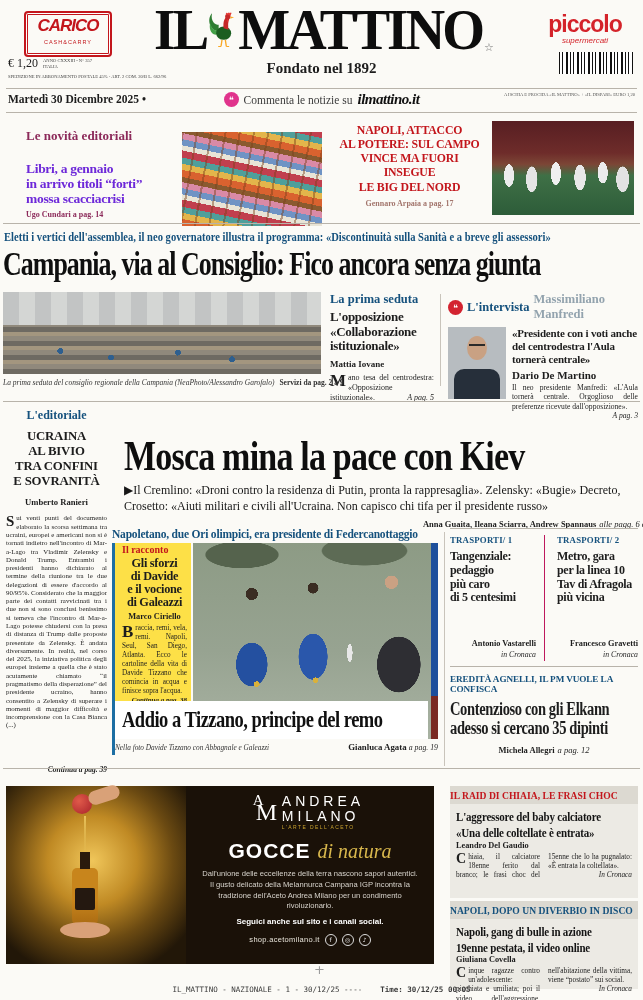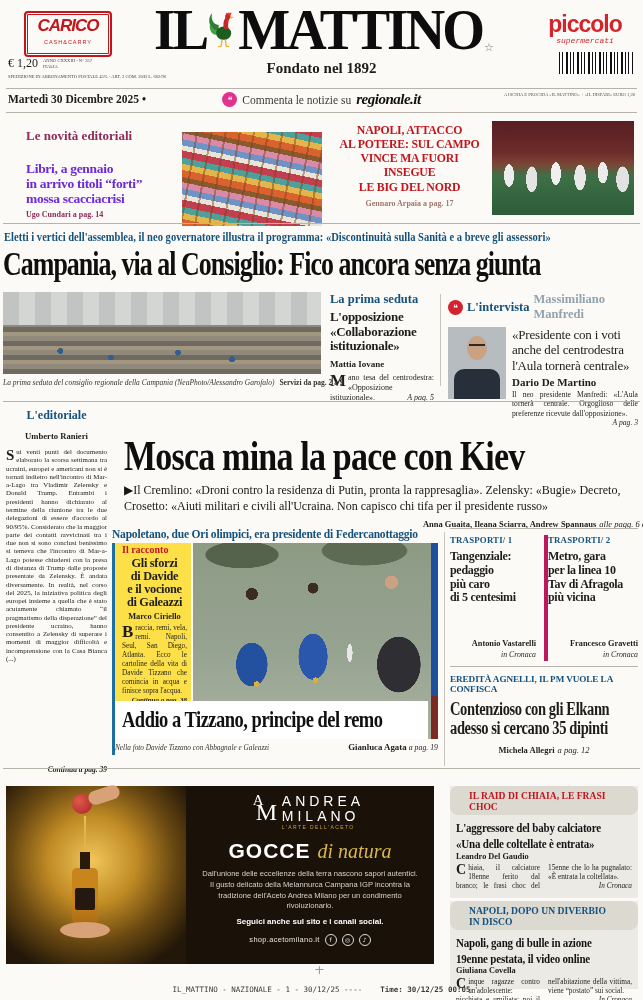--- a/index.html
+++ b/index.html
@@ -16,21 +16,21 @@
              color:#c3161c;font-size:17px;line-height:26px;letter-spacing:-1px;}
   .carico .s{font-family:"Liberation Sans",sans-serif;color:#c3161c;font-size:5.5px;letter-spacing:1px;line-height:6px;}
   .masthead{position:absolute;left:100px;top:0;width:448px;height:58px;display:flex;align-items:center;
             justify-content:center;}
   .masthead .word{font-weight:bold;font-size:55px;letter-spacing:-3px;color:#0d0d0d;transform:scaleY(1.04);}
   .masthead svg{margin:0 1px;vertical-align:-4px;}
   .m-star{font-family:"DejaVu Sans",sans-serif;font-size:11px;color:#777;align-self:flex-end;margin:0 0 4px 2px;}
   .piccolo{position:absolute;right:10px;top:12px;width:96px;text-align:center;}
   .piccolo .t{font-family:"Liberation Sans",sans-serif;font-weight:bold;color:#d4232a;font-size:23px;
               letter-spacing:-1px;line-height:24px;}
-  .piccolo .s{font-family:Liberation Mono, monospace;font-style:italic;color:#d4232a;font-size:8px;}
+  .piccolo .s{font-family:Liberation Sans, sans-serif;font-style:italic;color:#d4232a;font-size:8px;}
   .pricebox{position:absolute;left:8px;top:56px;}
   .pricebox .row{display:flex;align-items:flex-start;}
   .price{font-weight:normal;font-size:12px;}
   .edition{margin-left:5px;font-size:4.6px;color:#444;line-height:1.25;margin-top:2px;}
   .postal{font-size:4.6px;color:#444;margin-top:3px;}
   .founded{position:absolute;left:0;right:0;top:60px;text-align:center;font-weight:bold;font-size:15px;}
   .barcode{position:absolute;right:10px;top:52px;width:74px;height:22px;background:
      repeating-linear-gradient(90deg,#111 0 1px,#fff 1px 3px,#111 3px 4px,#fff 4px 7px,#111 7px 9px,#fff 9px 11px);}
   .barcode-cap{position:absolute;right:8px;top:92px;font-size:4.6px;color:#555;}
   .daterow-date{position:absolute;left:8px;top:93px;font-weight:bold;font-size:11.5px;}
@@ -90,21 +90,21 @@
   .int-head{display:flex;align-items:center;gap:4px;}
   .quote-ic{width:15px;height:15px;border-radius:50%;background:#d32330;color:#fff;text-align:center;
             line-height:17px;font-size:9px;font-family:"DejaVu Sans",sans-serif;flex:0 0 auto;}
   .int-subject{color:#93a3ae;font-size:12.5px;font-weight:bold;}
   .int-row{display:flex;gap:6px;margin-top:5px;}
   .portrait{width:58px;height:72px;background:#b7bcc0;position:relative;overflow:hidden;flex:0 0 auto;}
   .portrait .head{position:absolute;left:19px;top:9px;width:20px;height:24px;border-radius:50%;background:#c9a183;}
   .portrait .glasses{position:absolute;left:21px;top:17px;width:16px;height:4px;border-top:2px solid #2a2a2a;}
   .portrait .body{position:absolute;left:6px;bottom:0;width:46px;height:30px;border-radius:10px 10px 0 0;background:#262f3a;}
   .int-col{flex:1;}
-  .int-col .hl{font-weight:normal;font-size:13px;line-height:1.18;letter-spacing:-0.2px;}
+  .int-col .hl{font-weight:bold;font-size:11px;line-height:1.18;letter-spacing:-0.2px;}
   .int-col .byline{margin-top:3px;font-size:11px;}
   .int-col .smallbody{margin-top:2px;font-size:7.6px;}
   .caption{position:absolute;left:3px;top:378px;width:436px;font-size:7.5px;font-style:italic;color:#333;}
   .caption b{font-style:normal;margin-left:5px;}
 
   
   .editorial{position:absolute;left:6px;top:408px;width:101px;height:366px;overflow:hidden;}
   .ed-label{color:#15517d;font-weight:bold;font-size:12px;text-align:center;}
   .ed-hl{font-weight:bold;font-size:12.8px;line-height:1.18;text-align:center;margin-top:6px;letter-spacing:-0.2px;}
   .ed-by{font-weight:bold;font-size:8.6px;text-align:center;margin-top:8px;}
@@ -155,21 +155,21 @@
              align-items:baseline;}
   .tz-cap{font-style:italic;font-size:7.3px;color:#333;}
   .tz-author{font-weight:bold;font-size:8.8px;}
   .tz-author .pg{font-style:italic;font-weight:normal;font-size:7.8px;}
 
   
   .trasporti{position:absolute;left:450px;top:528px;width:188px;border-top:1px solid #b8b3aa;
              padding-top:6px;display:flex;}
   .tra-col{position:relative;width:50%;height:126px;box-sizing:border-box;}
   .tra-col.c1{padding-right:8px;}
-  .tra-col.c2{padding-left:0;border-left:4px solid #be185d;font-family:Liberation Serif, serif;}
+  .tra-col.c2{padding-left:12px;border-left:1px solid #be185d;font-family:Liberation Serif, serif;}
   .tra-k{color:#15517d;font-weight:bold;font-size:8.8px;letter-spacing:0.2px;}
   .tra-hl{margin-top:5px;font-weight:bold;font-size:12px;line-height:1.15;letter-spacing:-0.3px;}
   .tra-by{position:absolute;right:0;bottom:2px;text-align:right;}
   .tra-col.c1 .tra-by{right:8px;}
   .tra-by .n{font-weight:bold;font-size:8.3px;}
   .tra-by .w{font-style:italic;font-size:7.8px;display:block;}
   .agnelli{position:absolute;left:450px;top:666px;width:188px;border-top:1px solid #b8b3aa;padding-top:7px;}
   .ag-k{color:#15517d;font-weight:bold;font-size:9.2px;letter-spacing:-0.1px;}
   .ag-hl{margin-top:5px;font-weight:bold;font-size:15px;line-height:1.08;letter-spacing:-0.4px;
          transform:scale(.97,1.2);transform-origin:0 0;}
@@ -205,21 +205,21 @@
   .gocce .s{font-family:"Liberation Serif",serif;font-style:italic;font-size:20px;color:#d9b84d;}
   .ad-body{margin-top:6px;font-size:7.6px;line-height:1.4;color:#d8d4cd;}
   .ad-cta{margin-top:5px;font-weight:bold;font-size:8px;color:#fff;}
   .ad-site{margin-top:8px;display:flex;justify-content:center;align-items:center;gap:5px;}
   .ad-site .url{font-size:7.5px;color:#e8e4da;letter-spacing:0.3px;}
   .soc{width:10px;height:10px;border-radius:50%;border:1px solid #ddd;color:#eee;font-size:6px;
        line-height:10px;text-align:center;font-family:"DejaVu Sans",sans-serif;}
 
   
   .graybox{position:absolute;left:450px;width:188px;background:#eceae4;}
-  .gb-band{padding:4px 19px 3px;font-weight:bold;font-size:9.6px;background:#dcd9d1;border-radius:8px;}
+  .gb-band{padding:4px 0 3px;font-weight:bold;font-size:9.6px;background:#dcd9d1;}
   .gb-band.red{color:#c3161c;}
   .gb-band.blue{color:#15517d;}
   .gb-in{padding:5px 6px 4px;}
   .gb-hl{font-weight:bold;font-size:11px;line-height:1.18;letter-spacing:-0.2px;
          transform:scale(1,1.2);transform-origin:0 0;color:#141414;}
   .gb-by{font-weight:bold;font-size:8.3px;}
   .gb-cols{margin-top:2px;column-count:2;column-gap:8px;font-size:7.3px;line-height:1.27;text-align:justify;}
   .gb-cols .dropcap{font-size:14px;line-height:11px;}
   .gb-where{font-style:italic;float:right;}
   .chiaia{top:786px;height:112px;}
@@ -271,21 +271,21 @@
     <div class="postal">SPEDIZIONE IN ABBONAMENTO POSTALE 45% - ART. 2 COM. 20/B L. 662/96</div>
   </div>
   <div class="founded">Fondato nel 1892</div>
   <div class="barcode"></div>
   <div class="barcode-cap">A ISCHIA E PROCIDA «IL MATTINO» + «IL DISPARI» EURO 1,20</div>
   <div class="rule" style="left:6px;right:6px;top:88px;"></div>
   <div class="daterow-date">Martedì 30 Dicembre 2025 •</div>
   <div class="commentstrip">
     <span class="bubble">❝</span>
     <span class="comment-label">Commenta le notizie su</span>
-    <span class="comment-site">regionale.it</span>
+    <span class="comment-site">ilmattino.it</span>
   </div>
   <div class="rule" style="left:6px;right:6px;top:112px;"></div>
 
   <div class="promoL">
     <div class="txt">
       <div class="kicker-purple">Le novità editoriali</div>
       <div class="hl pre">Libri, a gennaio
 in arrivo titoli “forti”
 mossa scacciacrisi</div>
       <div class="by">Ugo Cundari a pag. 14</div>
@@ -342,20 +342,24 @@
     </div>
   </div>
 
   <div class="caption">
     <span>La prima seduta del consiglio regionale della Campania (NeaPhoto/Alessandro Garofalo)</span><b>Servizi da pag. 2 a 9</b>
   </div>
   <div class="rule" style="left:3px;right:3px;top:401px;"></div>
 
   <div class="editorial">
     <div class="ed-label">L'editoriale</div>
+    <div class="ed-hl pre">UCRAINA
+AL BIVIO
+TRA CONFINI
+E SOVRANITÀ</div>
     <div class="ed-by">Umberto Ranieri</div>
     <div class="ed-body">
       <span class="dropcap">S</span><span>ui venti punti del documento elaborato la scorsa settimana tra ucraini, europei e americani non si è tornati indietro nell'incontro di Mar-a-Lago tra Vladimir Zelensky e Donald Trump. Entrambi i presidenti hanno dichiarato al termine della riunione tra le due delegazioni di essere d'accordo al 90/95%. Considerato che la maggior parte dei contatti ravvicinati tra i due non si sono conclusi benissimo si temeva che l'incontro di Mar-a-Lago potesse chiudersi con la presa di distanza di Trump dalle proposte presentate da Zelensky. È andata diversamente. In realtà, nel corso del 2025, la iniziativa politica degli europei insieme a quella che è stato acutamente chiamato “il pragmatismo della disperazione” del presidente ucraino, hanno consentito a Zelensky di superare i momenti di maggior difficoltà e incomprensione con la Casa Bianca (...)</span>
     </div>
     <div class="ed-cont">Continua a pag. 39</div>
   </div>
 
   <div class="kiev">
     <div class="hl">Mosca mina la pace con Kiev</div>
     <div class="deck">▶Il Cremlino: «Droni contro la residenza di Putin, pronta la rappresaglia». Zelensky: «Bugie» Decreto, Crosetto: «Aiuti militari e civili all'Ucraina. Non capisco chi tifa per il presidente russo»</div>

